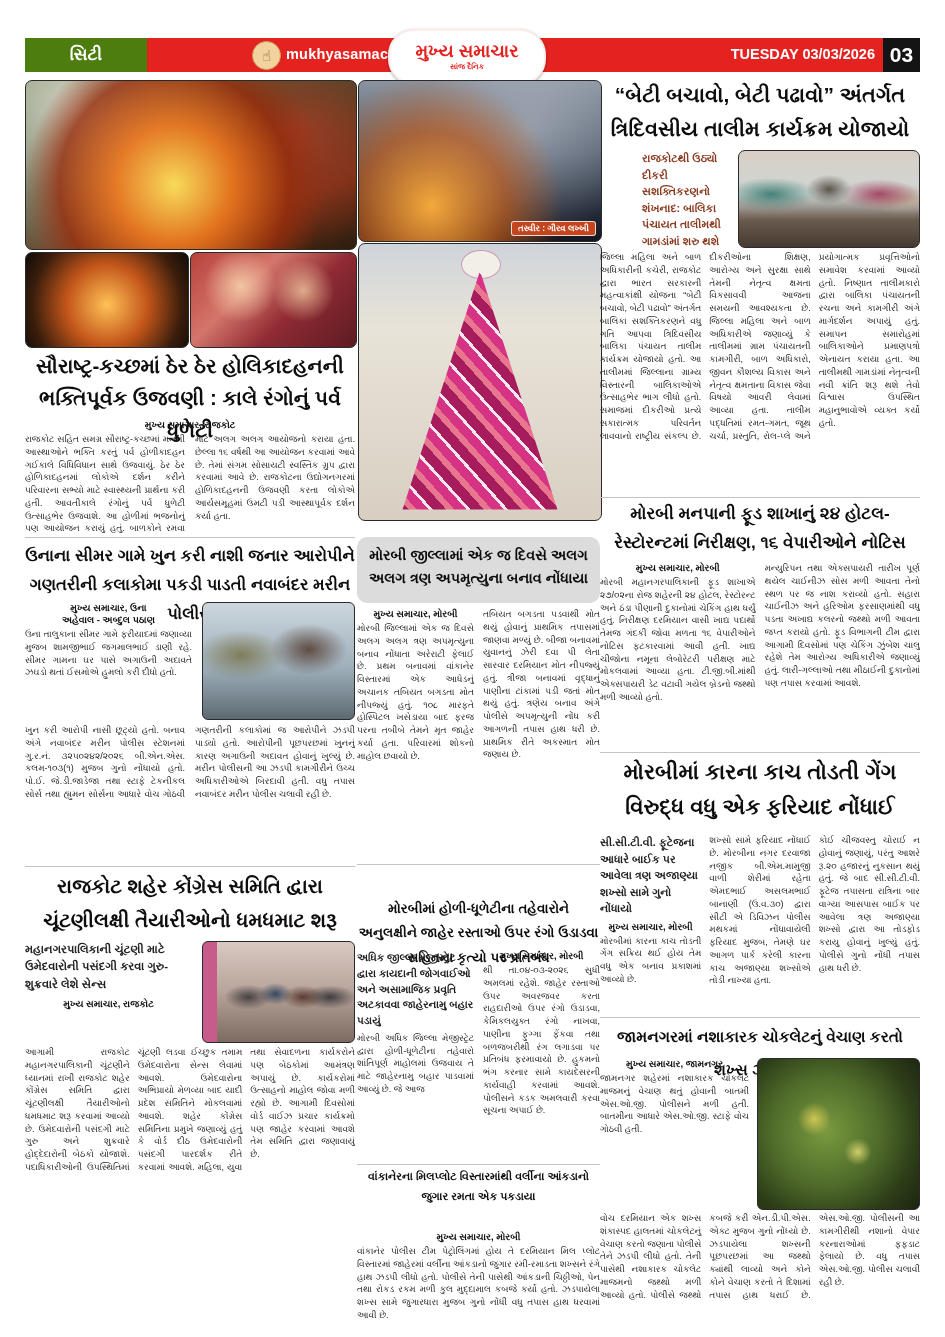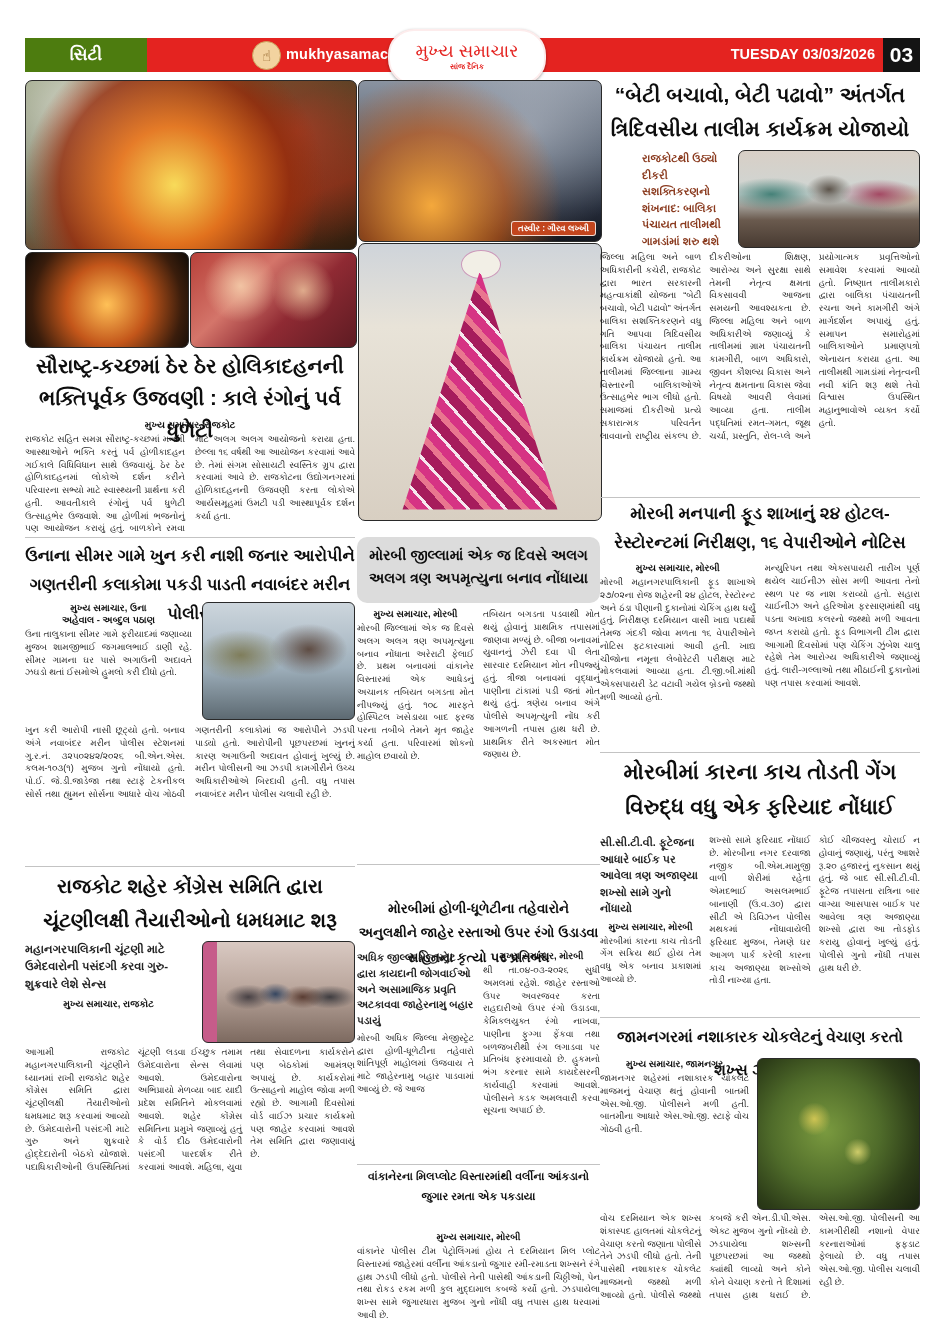--- a/index.html
+++ b/index.html
@@ -8,21 +8,21 @@
   .abs{position:absolute;}
   
   .sec-box{left:25px;top:38px;width:122px;height:34px;background:#4d7c0f;display:flex;align-items:center;justify-content:center;
            color:#fff;font-weight:bold;font-size:17px;}
   .red-bar{left:147px;top:38px;width:736px;height:34px;background:#e42320;}
   .hand{left:252px;top:41px;width:27px;height:27px;border-radius:50%;background:#f2d3a0;border:1px solid #caa05c;
         display:flex;align-items:center;justify-content:center;font-size:15px;color:#8a5a20;}
   .email{left:286px;top:46px;color:#fff;font-weight:bold;font-size:14.5px;letter-spacing:.2px;}
   .masthead{left:388px;top:29px;width:154px;height:52px;background:#fff;border-radius:26px;border:2px solid #fdecec;
             box-shadow:0 1px 3px rgba(0,0,0,.35);display:flex;flex-direction:column;align-items:center;justify-content:center;}
-  .masthead .ttl{color:#e42320;font-weight:400;font-size:18px;line-height:1;}
+  .masthead .ttl{color:#e42320;font-weight:700;font-size:18px;line-height:1;}
   .masthead .tag{color:#e42320;font-size:7.5px;font-weight:bold;margin-top:2px;}
   .date{left:690px;top:46px;width:185px;text-align:right;color:#fff;font-weight:bold;font-size:14.5px;}
   .page-no{left:883px;top:38px;width:37px;height:34px;background:#141414;color:#fff;font-weight:800;font-size:21px;
            display:flex;align-items:center;justify-content:center;}
   
   .ph{border-radius:7px;overflow:hidden;border:1px solid #2a2a2a;}
   .ph-holika{left:25px;top:80px;width:330px;height:168px;
      background:radial-gradient(circle at 45% 62%,rgba(255,225,90,.95),rgba(238,120,30,.9) 28%,rgba(150,45,12,.8) 55%,rgba(60,50,20,0) 72%),
        radial-gradient(circle at 16% 18%,rgba(235,235,228,.85),rgba(235,235,228,0) 55%),
        radial-gradient(circle at 82% 30%,rgba(210,60,40,.6),rgba(210,60,40,0) 40%),

